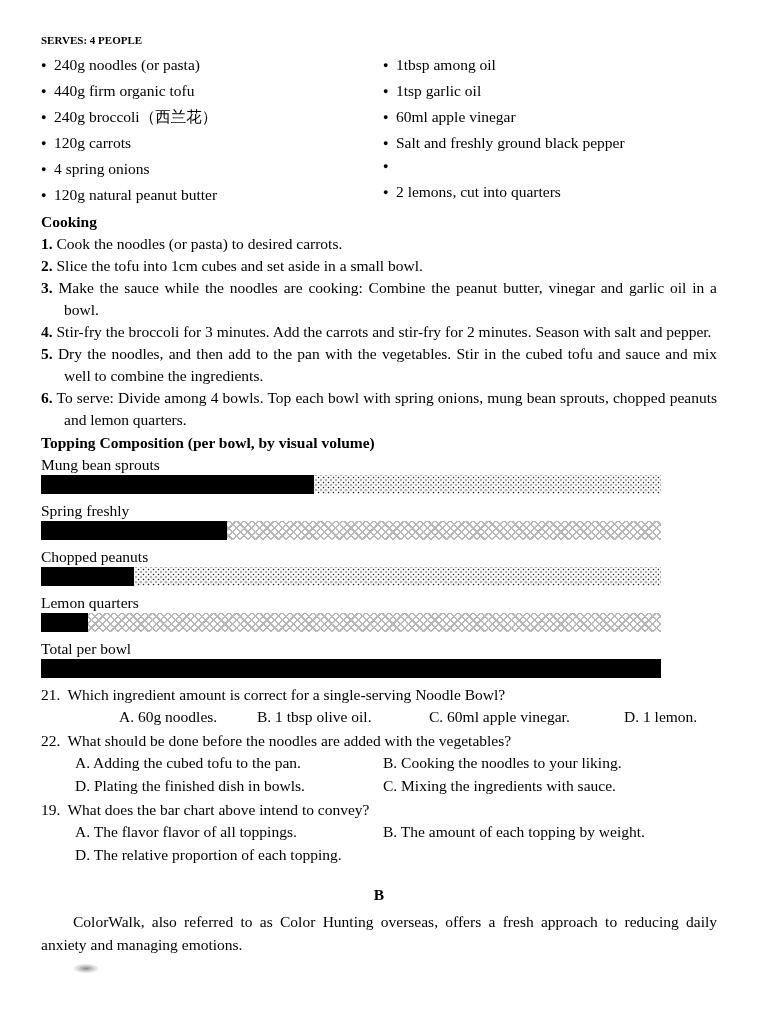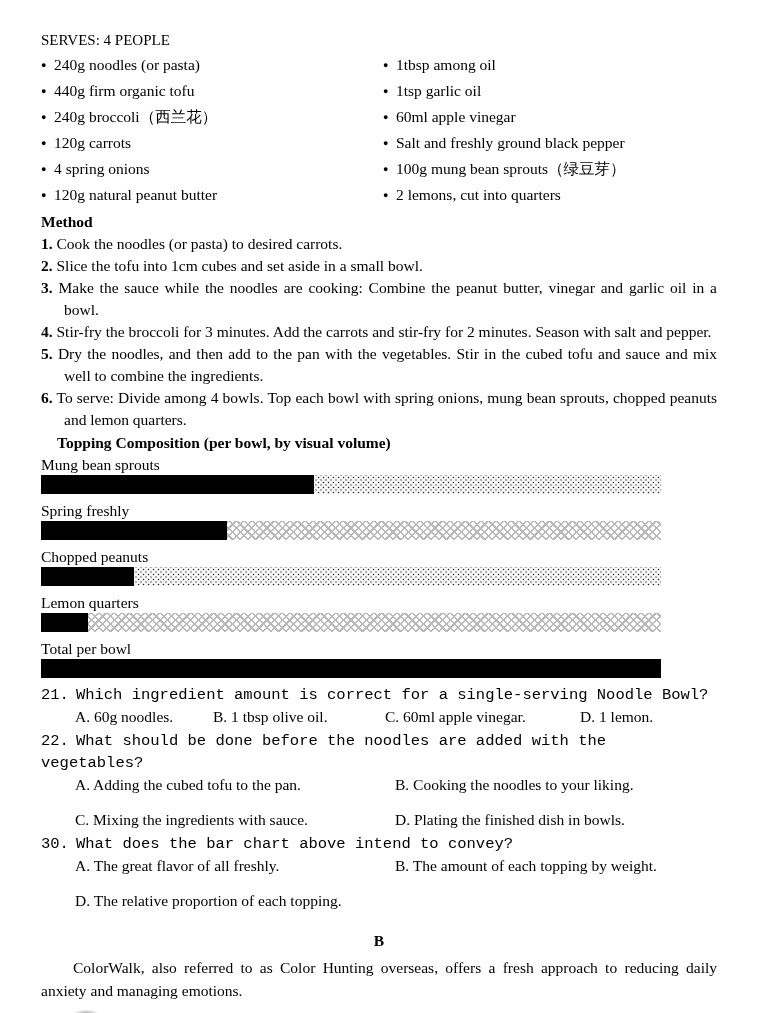--- a/index.html
+++ b/index.html
@@ -4,58 +4,58 @@
 <style>
   html,body { margin:0; padding:0; background:#ffffff; }
   body {
     width:758px; height:1013px;
     font-family:"Liberation Serif", serif;
     color:#000; font-size:15.5px;
     overflow:hidden;
   }
   .page { padding:30px 41px 0 41px; width:676px; }
 
-  .h-bold { font-weight:normal; font-size:15px; line-height:20px; margin:0 0 3px 0; }
+  .h-bold { font-weight:bold; font-size:11px; line-height:20px; margin:0 0 3px 0; }
 
   
   .ing-grid { display:grid; grid-template-columns:342px auto; }
   .ing-row { display:flex; align-items:baseline; line-height:23px; }
   .blt { font-size:9px; width:13px; flex:0 0 13px; position:relative; top:-2px; }
 
   
   .method-title { font-weight:bold; line-height:22px; margin:2px 0 0 0; }
   .step { margin:0; padding-left:23px; text-indent:-23px; line-height:22px; text-align:justify; }
   .step .num { font-weight:bold; }
 
   
-  .chart-title { font-weight:bold; line-height:22px; margin:1px 0 0 16px; }
+  .chart-title { font-weight:bold; line-height:22px; margin:1px 0 0 0; }
   .bar-label { line-height:21px; }
   .bar-track { width:620px; height:19px; position:relative; margin-bottom:6px; background:#fff; }
   .pat-dots {
     background-image: radial-gradient(#222 0.8px, transparent 1.05px),
                       radial-gradient(#222 0.8px, transparent 1.05px);
     background-size:5px 5px; background-position:0 0, 2.5px 2.5px;
   }
   .pat-check {
     background-image: repeating-linear-gradient(45deg,  #b9b9b9 0 1.6px, transparent 1.6px 5.4px),
                       repeating-linear-gradient(-45deg, #b9b9b9 0 1.6px, transparent 1.6px 5.4px);
   }
   .pat-none { background:#fff; }
   .bar-fill { position:absolute; left:0; top:0; height:100%; background:#000; }
 
   
   .question { margin-top:2px; }
-  .q-line { line-height:22px;font-family:Liberation Mono, monospace; }
+  .q-line { line-height:22px; }
   .qnum { margin-right:7px; }
   .opts-inline { padding-left:34px; line-height:22px; white-space:nowrap; }
   .opts-inline .opt { display:inline-block; }
-  .opts-inline .w1 { width:138px; }
+  .opts-inline .w1 { width:138px;margin-left:44px; }
   .opts-inline .w2 { width:172px; }
   .opts-inline .w3 { width:195px; }
-  .opts-grid { padding-left:34px; display:grid; grid-template-columns:308px auto; line-height:22.5px;gap:12px; }
+  .opts-grid { padding-left:34px; display:grid; grid-template-columns:308px auto; line-height:22.5px; }
 
   
   .sec-b-head { text-align:center; font-weight:bold; margin:18px 0 4px 0; line-height:22px; }
   .para { margin:0; text-indent:32px; text-align:justify; line-height:23px;font-family:Liberation Serif, serif; }
   .smudge {
     display:inline-block; width:24px; height:9px; margin-left:1px;
     background: radial-gradient(ellipse at center, rgba(110,110,110,0.8) 0%, rgba(170,170,170,0.35) 55%, rgba(200,200,200,0) 100%);
     filter: blur(0.6px); vertical-align:baseline; border-radius:50%;
   }
 </style>
@@ -105,30 +105,29 @@
       <div class="ing-row">
           <span class="blt">●</span>
           <span>60ml apple vinegar</span>
         </div>
       <div class="ing-row">
           <span class="blt">●</span>
           <span>Salt and freshly ground black pepper</span>
         </div>
       <div class="ing-row">
           <span class="blt">●</span>
-          <span>100g mung bean sprouts（绿豆芽）</span>
         </div>
       <div class="ing-row">
           <span class="blt">●</span>
           <span>2 lemons, cut into quarters</span>
         </div>
     </div>
   </div>
 
-  <p class="method-title">Method</p>
+  <p class="method-title">Cooking</p>
 
   <div>
     <p class="step"><span class="num">1.</span> <span>Cook the noodles (or pasta) to desired carrots.</span></p>
     <p class="step"><span class="num">2.</span> <span>Slice the tofu into 1cm cubes and set aside in a small bowl.</span></p>
     <p class="step"><span class="num">3.</span> <span>Make the sauce while the noodles are cooking: Combine the peanut butter, vinegar and garlic oil in a bowl.</span></p>
     <p class="step"><span class="num">4.</span> <span>Stir-fry the broccoli for 3 minutes. Add the carrots and stir-fry for 2 minutes. Season with salt and pepper.</span></p>
     <p class="step"><span class="num">5.</span> <span>Dry the noodles, and then add to the pan with the vegetables. Stir in the cubed tofu and sauce and mix well to combine the ingredients.</span></p>
     <p class="step"><span class="num">6.</span> <span>To serve: Divide among 4 bowls. Top each bowl with spring onions, mung bean sprouts, chopped peanuts and lemon quarters.</span></p>
   </div>
 
@@ -166,29 +165,29 @@
     <div class="opts-inline">
       <span class="opt w1">A. 60g noodles.</span><span class="opt w2">B. 1 tbsp olive oil.</span><span class="opt w3">C. 60ml apple vinegar.</span><span class="opt">D. 1 lemon.</span>
     </div>
   </div>
 
   <div class="question">
     <div class="q-line"><span class="qnum">22.</span><span>What should be done before the noodles are added with the vegetables?</span></div>
     <div class="opts-grid">
       <span>A. Adding the cubed tofu to the pan.</span>
       <span>B. Cooking the noodles to your liking.</span>
+      <span>D. Plating the finished dish in bowls.</span>
       <span>C. Mixing the ingredients with sauce.</span>
-      <span>D. Plating the finished dish in bowls.</span>
     </div>
   </div>
 
   <div class="question">
-    <div class="q-line"><span class="qnum">30.</span><span>What does the bar chart above intend to convey?</span></div>
+    <div class="q-line"><span class="qnum">19.</span><span>What does the bar chart above intend to convey?</span></div>
     <div class="opts-grid">
-      <span>A. The great flavor of all freshly.</span>
+      <span>A. The flavor flavor of all toppings.</span>
       <span>B. The amount of each topping by weight.</span>
       <span>D. The relative proportion of each topping.</span>
     </div>
   </div>
 
   <div class="sec-b-head">B</div>
 
   <p class="para">ColorWalk, also referred to as Color Hunting overseas, offers a fresh approach to reducing daily anxiety and managing emotions.</p>
   <p class="para"><span class="smudge"></span></p>
 

